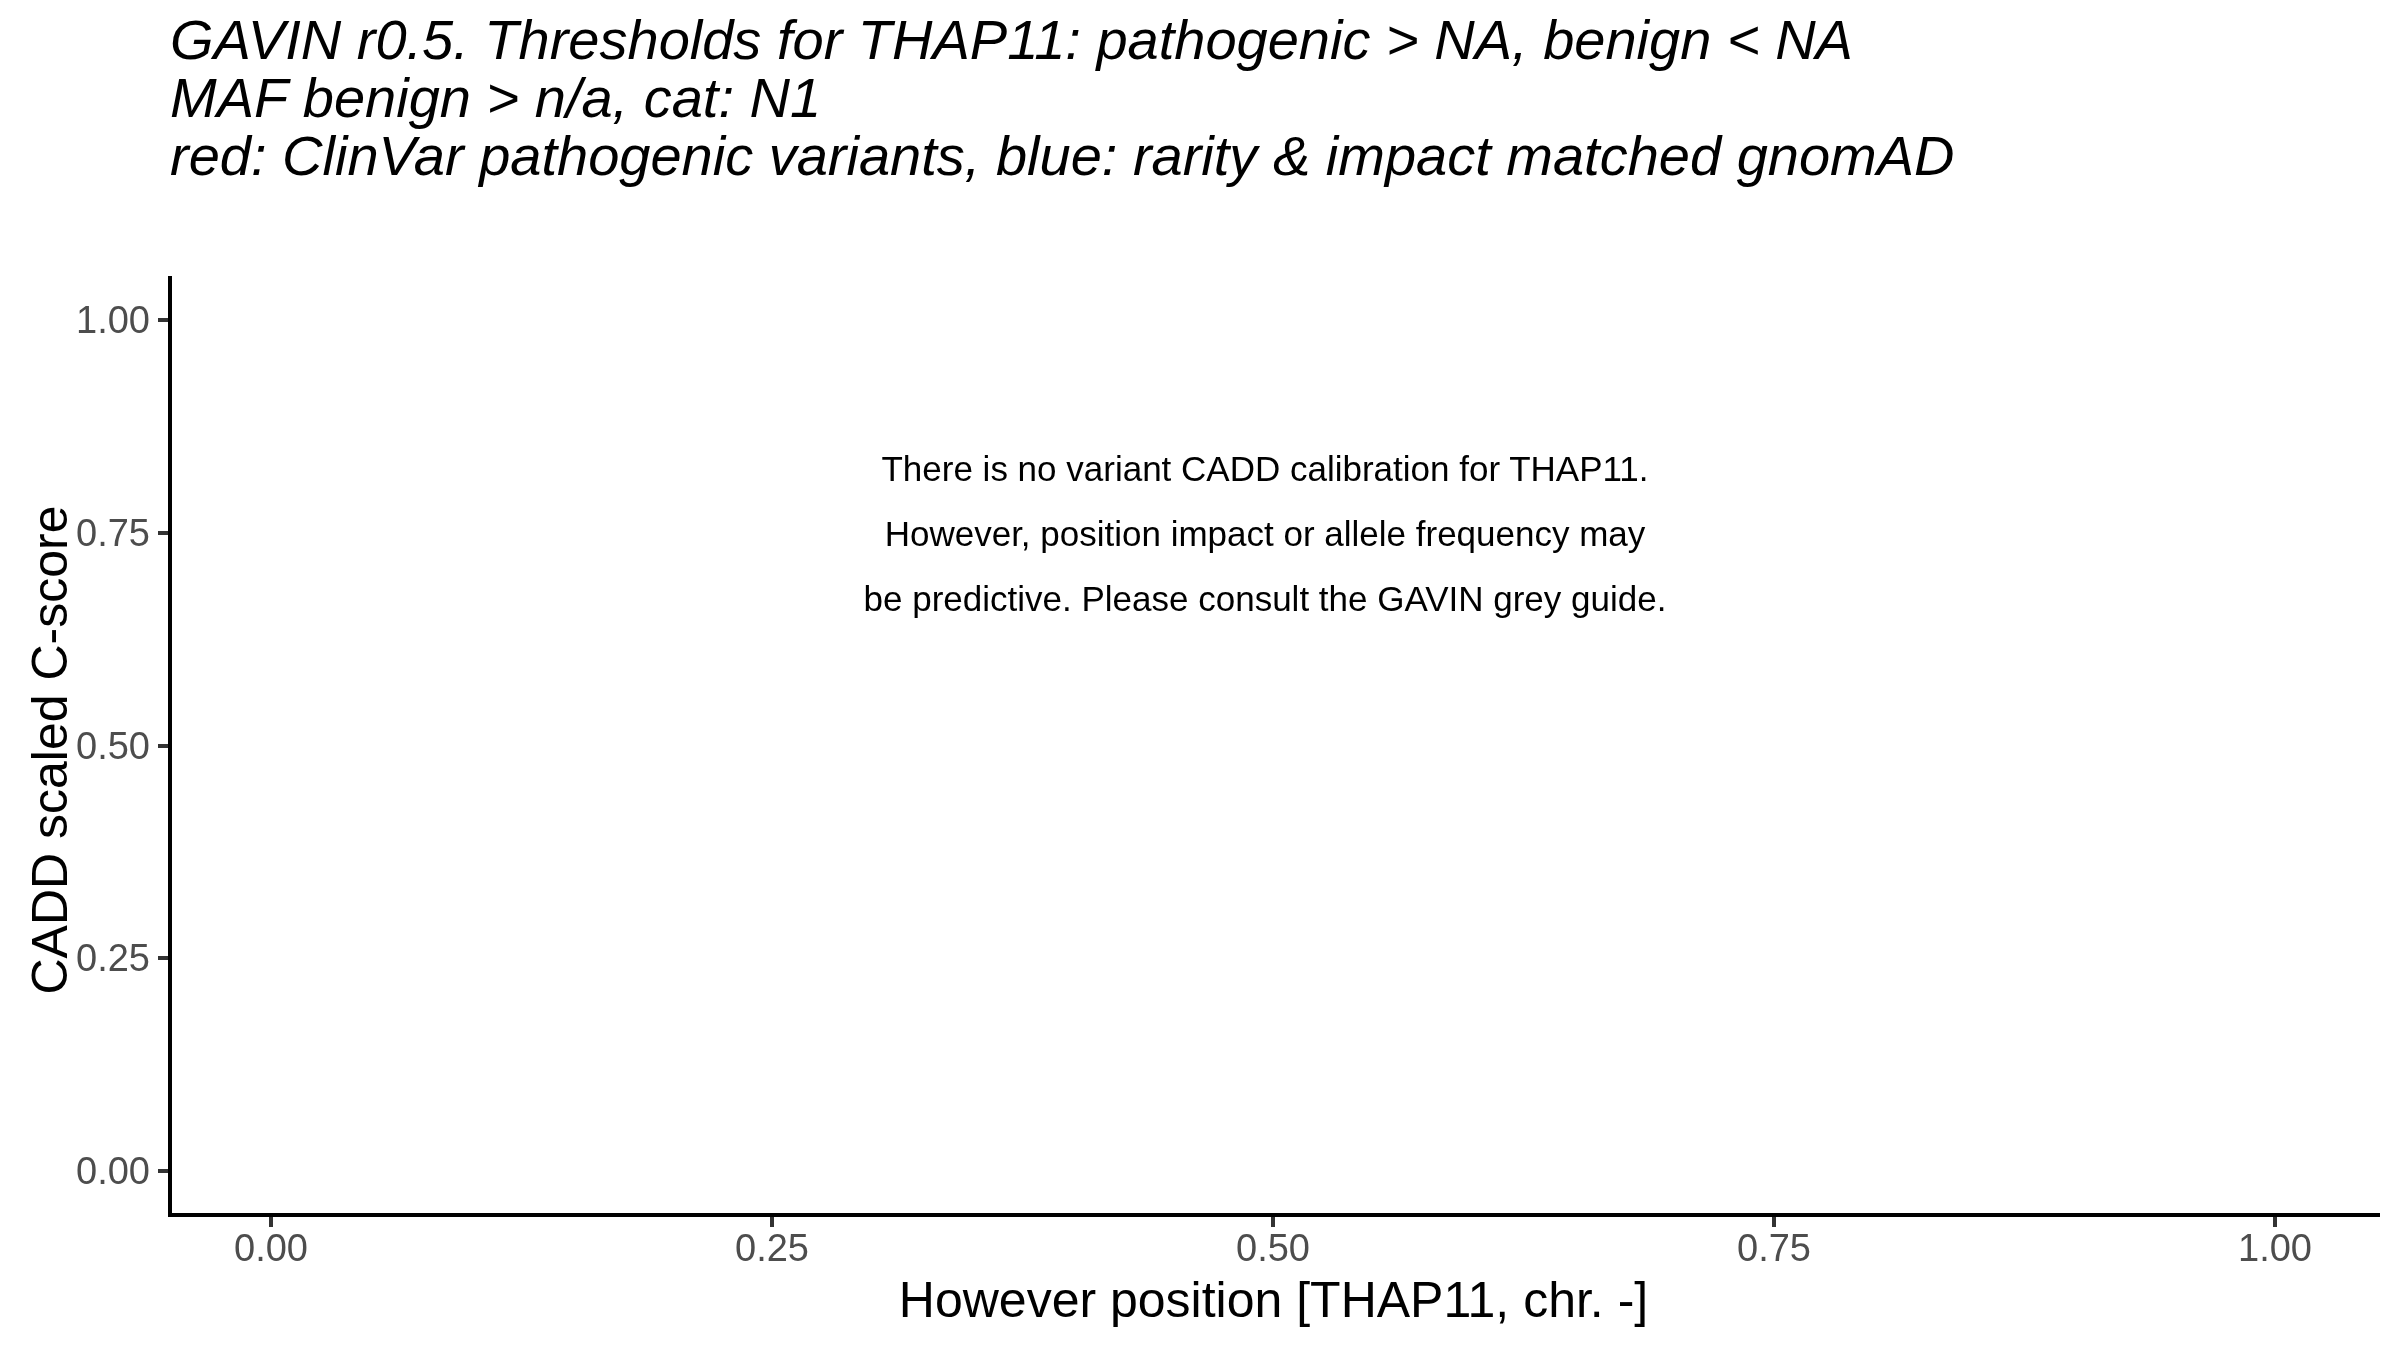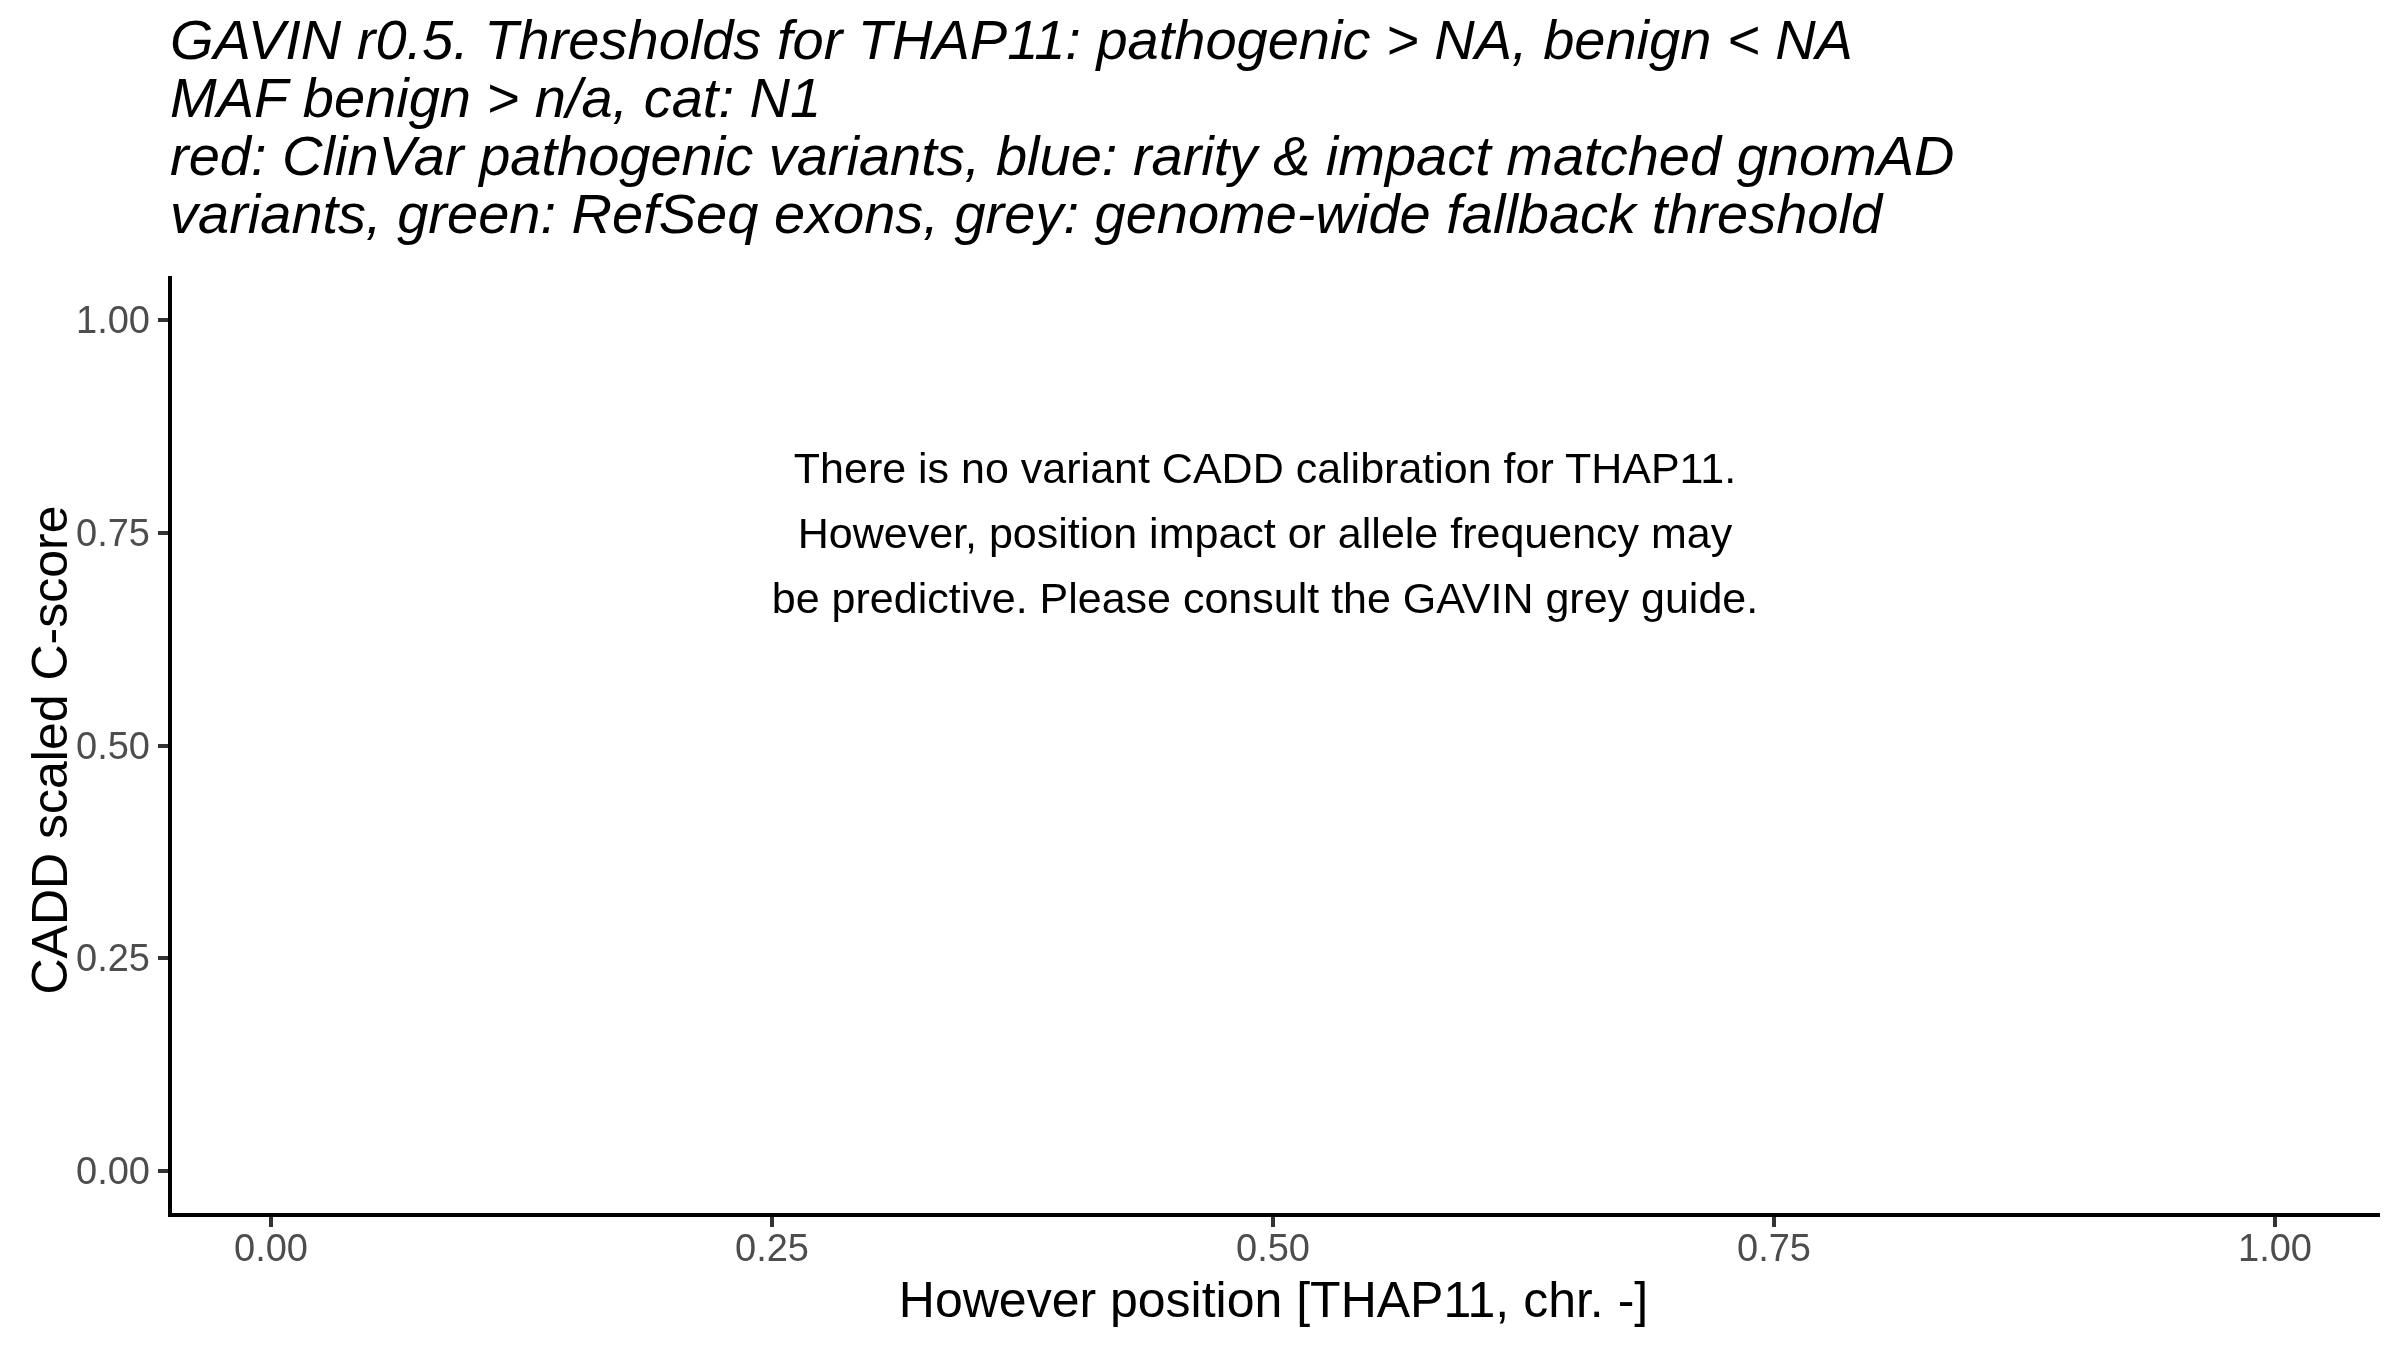--- a/index.html
+++ b/index.html
@@ -111,36 +111,35 @@
     line-height: 56px;
     color: #000000;
   }
   
   .annotation {
     position: absolute;
     left: 1265px;
     top: 533px;
     transform: translate(-50%, -50%);
     text-align: center;
-    font-size: 43px;
+    font-size: 35px;
     line-height: 65px;
     color: #000000;
     white-space: nowrap;
   }
 </style>
 </head>
 <body>
 
 <div class="figure">
 
   <div class="plot-title">
     <div>GAVIN r0.5. Thresholds for THAP11: pathogenic &gt; NA, benign &lt; NA</div>
     <div>MAF benign &gt; n/a, cat: N1</div>
     <div>red: ClinVar pathogenic variants, blue: rarity &amp; impact matched gnomAD</div>
-    <div>variants, green: RefSeq exons, grey: genome-wide fallback threshold</div>
   </div>
 
   <div class="panel"></div>
   <div class="axis-line-y"></div>
   <div class="axis-line-x"></div>
 
   <div class="ytick" style="top:318px"></div>
   <div class="ytick" style="top:531px"></div>
   <div class="ytick" style="top:744px"></div>
   <div class="ytick" style="top:956px"></div>

